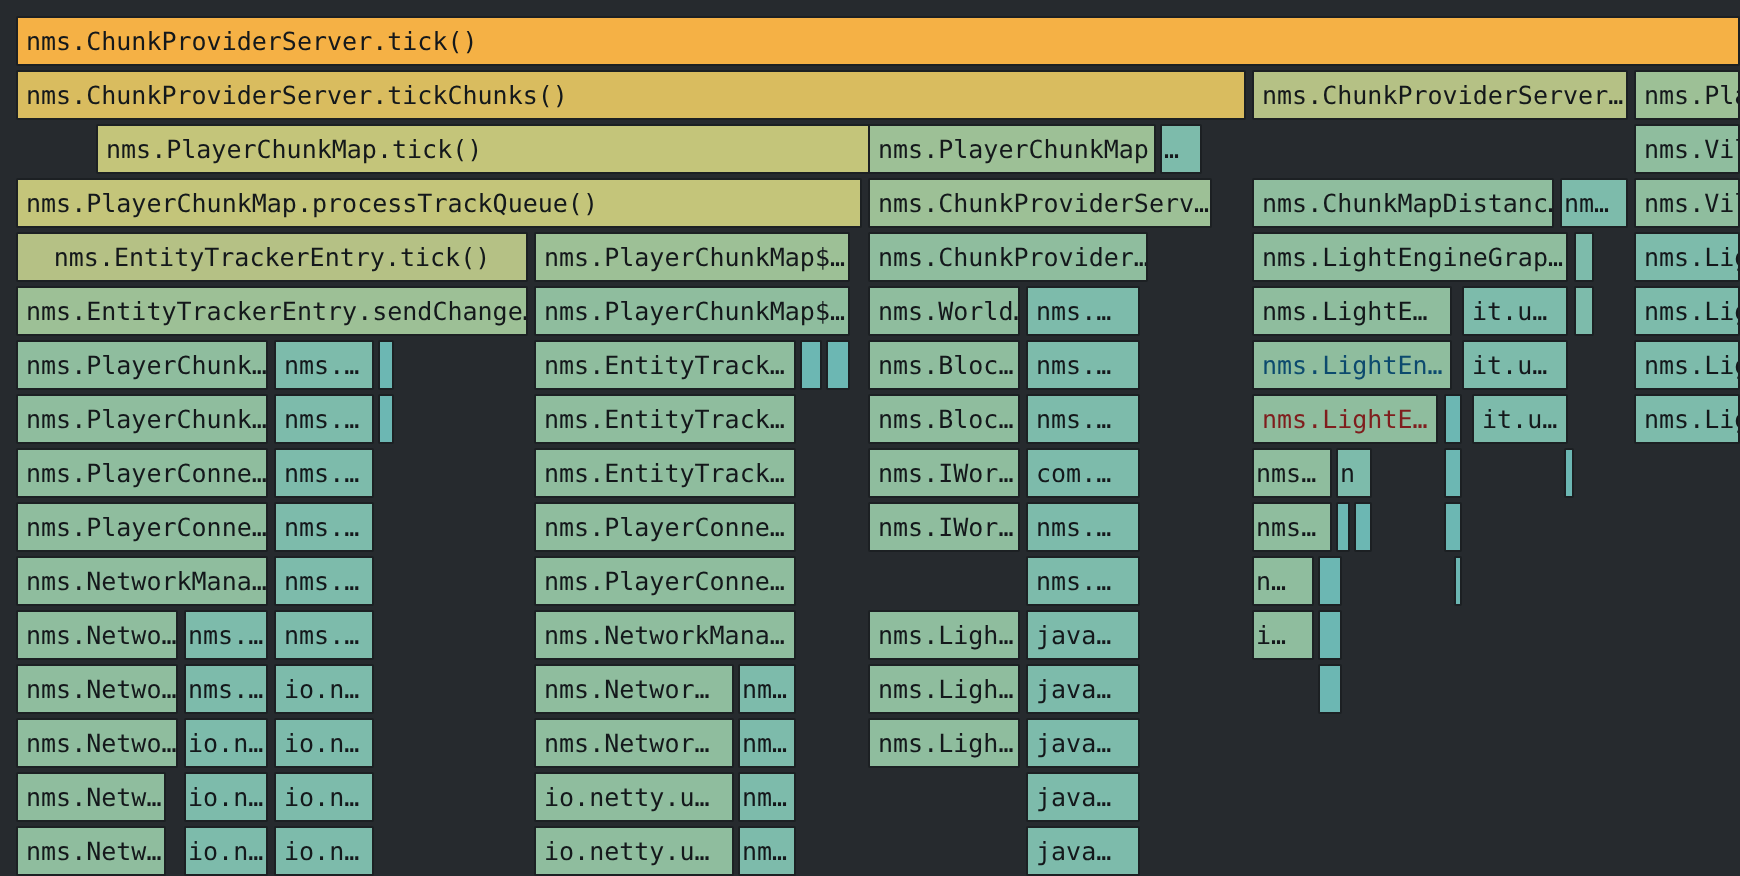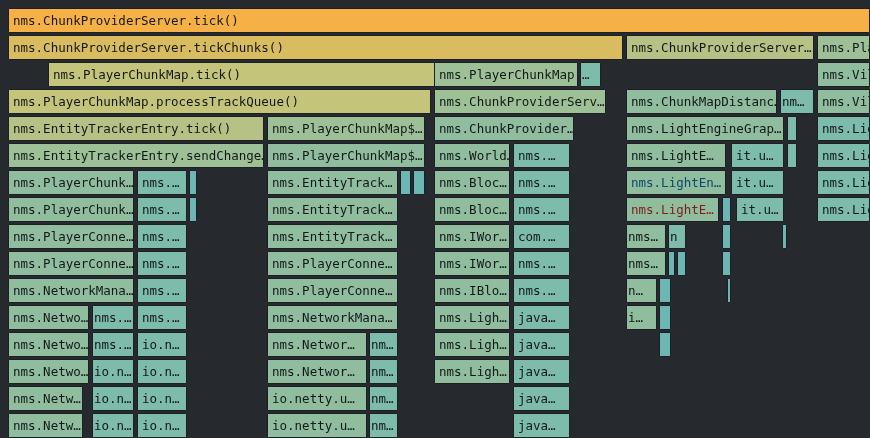--- a/index.html
+++ b/index.html
@@ -42,21 +42,21 @@
     <div class="frame" title="nms.Play" style="left: 817px; top: 35px; width: 53px; height: 25px; background: rgb(157, 192, 150); border-color: rgb(28, 32, 35); color: rgb(20, 24, 27);">nms.Play</div>
     <div class="frame" title="nms.PlayerChunkMap.tick()" style="left: 8px; top: 62px; width: 423px; height: 25px; background: rgb(196, 197, 122); border-color: rgb(28, 32, 35); color: rgb(20, 24, 27); margin-left: 40px;">nms.PlayerChunkMap.tick()</div>
     <div class="frame" title="nms.PlayerChunkMap.fo…" style="left: 434px; top: 62px; width: 144px; height: 25px; background: rgb(157, 192, 150); border-color: rgb(28, 32, 35); color: rgb(20, 24, 27);">nms.PlayerChunkMap.fo…</div>
     <div class="frame narrow" title="…" style="left: 580px; top: 62px; width: 21px; height: 25px; background: rgb(125, 187, 171); border-color: rgb(28, 32, 35); color: rgb(20, 24, 27);">…</div>
     <div class="frame" title="nms.Vil" style="left: 817px; top: 62px; width: 53px; height: 25px; background: rgb(143, 189, 158); border-color: rgb(28, 32, 35); color: rgb(20, 24, 27);">nms.Vil</div>
     <div class="frame" title="nms.PlayerChunkMap.processTrackQueue()" style="left: 8px; top: 89px; width: 423px; height: 25px; background: rgb(196, 197, 122); border-color: rgb(28, 32, 35); color: rgb(20, 24, 27);">nms.PlayerChunkMap.processTrackQueue()</div>
     <div class="frame" title="nms.ChunkProviderServ…" style="left: 434px; top: 89px; width: 172px; height: 25px; background: rgb(157, 192, 150); border-color: rgb(28, 32, 35); color: rgb(20, 24, 27);">nms.ChunkProviderServ…</div>
     <div class="frame" title="nms.ChunkMapDistanc…" style="left: 626px; top: 89px; width: 151px; height: 25px; background: rgb(143, 189, 158); border-color: rgb(28, 32, 35); color: rgb(20, 24, 27);">nms.ChunkMapDistanc…</div>
     <div class="frame narrow" title="nm…" style="left: 780px; top: 89px; width: 34px; height: 25px; background: rgb(125, 187, 171); border-color: rgb(28, 32, 35); color: rgb(20, 24, 27);">nm…</div>
     <div class="frame" title="nms.Vil" style="left: 817px; top: 89px; width: 53px; height: 25px; background: rgb(143, 189, 158); border-color: rgb(28, 32, 35); color: rgb(20, 24, 27);">nms.Vil</div>
-    <div class="frame" title="nms.EntityTrackerEntry.tick()" style="left: 8px; top: 116px; width: 256px; height: 25px; background: rgb(181, 193, 133); border-color: rgb(28, 32, 35); color: rgb(20, 24, 27);">nms.EntityTrackerEntry.tick()</div>
+    <div class="frame" title="nms.EntityTrackerEntry.tick()" style="left: 8px; top: 116px; width: 256px; height: 25px; background: rgb(181, 193, 133); border-color: rgb(28, 32, 35); color: rgb(20, 24, 27); text-align: center;">nms.EntityTrackerEntry.tick()</div>
     <div class="frame" title="nms.PlayerChunkMap$…" style="left: 267px; top: 116px; width: 158px; height: 25px; background: rgb(157, 192, 150); border-color: rgb(28, 32, 35); color: rgb(20, 24, 27);">nms.PlayerChunkMap$…</div>
     <div class="frame" title="nms.LightEngineGrap…" style="left: 626px; top: 116px; width: 158px; height: 25px; background: rgb(143, 189, 158); border-color: rgb(28, 32, 35); color: rgb(20, 24, 27);">nms.LightEngineGrap…</div>
     <div class="frame" title="nms.ChunkProvider…" style="left: 434px; top: 116px; width: 140px; height: 25px; background: rgb(143, 189, 158); border-color: rgb(28, 32, 35); color: rgb(20, 24, 27);">nms.ChunkProvider…</div>
     <div class="frame narrow" title="" style="left: 787px; top: 116px; width: 10px; height: 25px; background: rgb(125, 187, 171); border-color: rgb(28, 32, 35); color: rgb(20, 24, 27);"></div>
     <div class="frame" title="nms.Ligh" style="left: 817px; top: 116px; width: 53px; height: 25px; background: rgb(125, 187, 171); border-color: rgb(28, 32, 35); color: rgb(20, 24, 27);">nms.Ligh</div>
     <div class="frame" title="nms.EntityTrackerEntry.sendChange…" style="left: 8px; top: 143px; width: 256px; height: 25px; background: rgb(157, 192, 150); border-color: rgb(28, 32, 35); color: rgb(20, 24, 27);">nms.EntityTrackerEntry.sendChange…</div>
     <div class="frame" title="nms.PlayerChunkMap$…" style="left: 267px; top: 143px; width: 158px; height: 25px; background: rgb(143, 189, 158); border-color: rgb(28, 32, 35); color: rgb(20, 24, 27);">nms.PlayerChunkMap$…</div>
     <div class="frame" title="nms.World…" style="left: 434px; top: 143px; width: 76px; height: 25px; background: rgb(143, 189, 158); border-color: rgb(28, 32, 35); color: rgb(20, 24, 27);">nms.World…</div>
     <div class="frame" title="nms.…" style="left: 513px; top: 143px; width: 57px; height: 25px; background: rgb(125, 187, 171); border-color: rgb(28, 32, 35); color: rgb(20, 24, 27);">nms.…</div>
     <div class="frame" title="nms.ChunkMa…" style="left: 626px; top: 143px; width: 100px; height: 25px; background: rgb(143, 189, 158); border-color: rgb(28, 32, 35); color: rgb(20, 24, 27);">nms.LightE…</div>
@@ -98,21 +98,20 @@
     <div class="frame" title="nms.PlayerConne…" style="left: 267px; top: 251px; width: 131px; height: 25px; background: rgb(143, 189, 158); border-color: rgb(28, 32, 35); color: rgb(20, 24, 27);">nms.PlayerConne…</div>
     <div class="frame" title="nms.IWor…" style="left: 434px; top: 251px; width: 76px; height: 25px; background: rgb(143, 189, 158); border-color: rgb(28, 32, 35); color: rgb(20, 24, 27);">nms.IWor…</div>
     <div class="frame" title="nms.…" style="left: 513px; top: 251px; width: 57px; height: 25px; background: rgb(125, 187, 171); border-color: rgb(28, 32, 35); color: rgb(20, 24, 27);">nms.…</div>
     <div class="frame narrow" title="nms…" style="left: 626px; top: 251px; width: 40px; height: 25px; background: rgb(143, 189, 158); border-color: rgb(28, 32, 35); color: rgb(20, 24, 27);">nms…</div>
     <div class="frame narrow" title="" style="left: 668px; top: 251px; width: 7px; height: 25px; background: rgb(108, 183, 179); border-color: rgb(28, 32, 35); color: rgb(20, 24, 27);"></div>
     <div class="frame narrow" title="" style="left: 677px; top: 251px; width: 9px; height: 25px; background: rgb(108, 183, 179); border-color: rgb(28, 32, 35); color: rgb(20, 24, 27);"></div>
     <div class="frame narrow" title="" style="left: 722px; top: 251px; width: 9px; height: 25px; background: rgb(108, 183, 179); border-color: rgb(28, 32, 35); color: rgb(20, 24, 27);"></div>
     <div class="frame" title="nms.NetworkMana…" style="left: 8px; top: 278px; width: 126px; height: 25px; background: rgb(143, 189, 158); border-color: rgb(28, 32, 35); color: rgb(20, 24, 27);">nms.NetworkMana…</div>
     <div class="frame" title="nms.…" style="left: 137px; top: 278px; width: 50px; height: 25px; background: rgb(125, 187, 171); border-color: rgb(28, 32, 35); color: rgb(20, 24, 27);">nms.…</div>
     <div class="frame" title="nms.PlayerConne…" style="left: 267px; top: 278px; width: 131px; height: 25px; background: rgb(143, 189, 158); border-color: rgb(28, 32, 35); color: rgb(20, 24, 27);">nms.PlayerConne…</div>
-    <div class="frame" title="nms.IBlo…" style="left: 434px; top: 278px; width: 76px; height: 25px; background: rgb(143, 189, 158); border-color: rgb(28, 32, 35); color: rgb(20, 24, 27);">nms.IBlo…</div>
     <div class="frame" title="nms.…" style="left: 513px; top: 278px; width: 57px; height: 25px; background: rgb(125, 187, 171); border-color: rgb(28, 32, 35); color: rgb(20, 24, 27);">nms.…</div>
     <div class="frame narrow" title="n…" style="left: 626px; top: 278px; width: 31px; height: 25px; background: rgb(143, 189, 158); border-color: rgb(28, 32, 35); color: rgb(20, 24, 27);">n…</div>
     <div class="frame narrow" title="" style="left: 659px; top: 278px; width: 12px; height: 25px; background: rgb(108, 183, 179); border-color: rgb(28, 32, 35); color: rgb(20, 24, 27);"></div>
     <div class="frame narrow" title="" style="left: 727px; top: 278px; width: 4px; height: 25px; background: rgb(108, 183, 179); border-color: rgb(28, 32, 35); color: rgb(20, 24, 27);"></div>
     <div class="frame" title="nms.Netwo…" style="left: 8px; top: 305px; width: 81px; height: 25px; background: rgb(143, 189, 158); border-color: rgb(28, 32, 35); color: rgb(20, 24, 27);">nms.Netwo…</div>
     <div class="frame narrow" title="nms.…" style="left: 92px; top: 305px; width: 42px; height: 25px; background: rgb(125, 187, 171); border-color: rgb(28, 32, 35); color: rgb(20, 24, 27);">nms.…</div>
     <div class="frame" title="nms.…" style="left: 137px; top: 305px; width: 50px; height: 25px; background: rgb(125, 187, 171); border-color: rgb(28, 32, 35); color: rgb(20, 24, 27);">nms.…</div>
     <div class="frame" title="nms.NetworkMana…" style="left: 267px; top: 305px; width: 131px; height: 25px; background: rgb(143, 189, 158); border-color: rgb(28, 32, 35); color: rgb(20, 24, 27);">nms.NetworkMana…</div>
     <div class="frame" title="nms.Ligh…" style="left: 434px; top: 305px; width: 76px; height: 25px; background: rgb(143, 189, 158); border-color: rgb(28, 32, 35); color: rgb(20, 24, 27);">nms.Ligh…</div>
     <div class="frame" title="java…" style="left: 513px; top: 305px; width: 57px; height: 25px; background: rgb(125, 187, 171); border-color: rgb(28, 32, 35); color: rgb(20, 24, 27);">java…</div>

